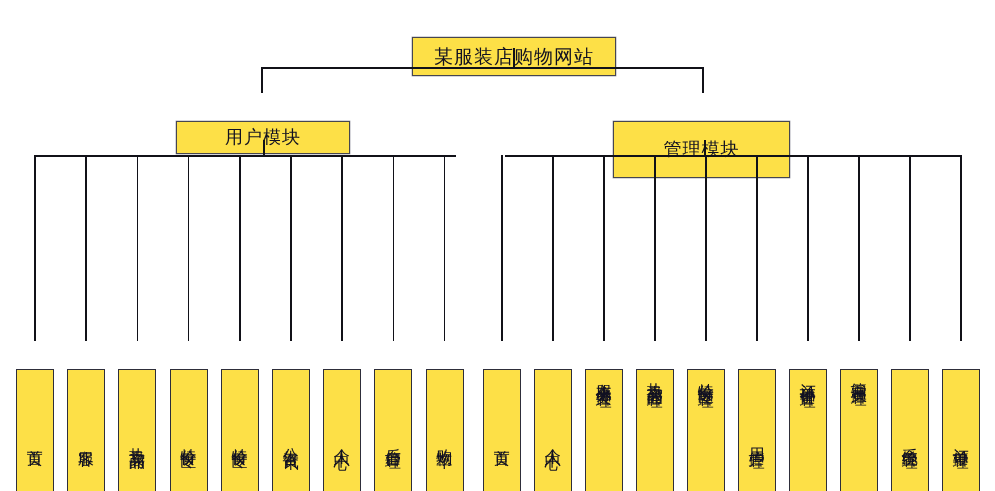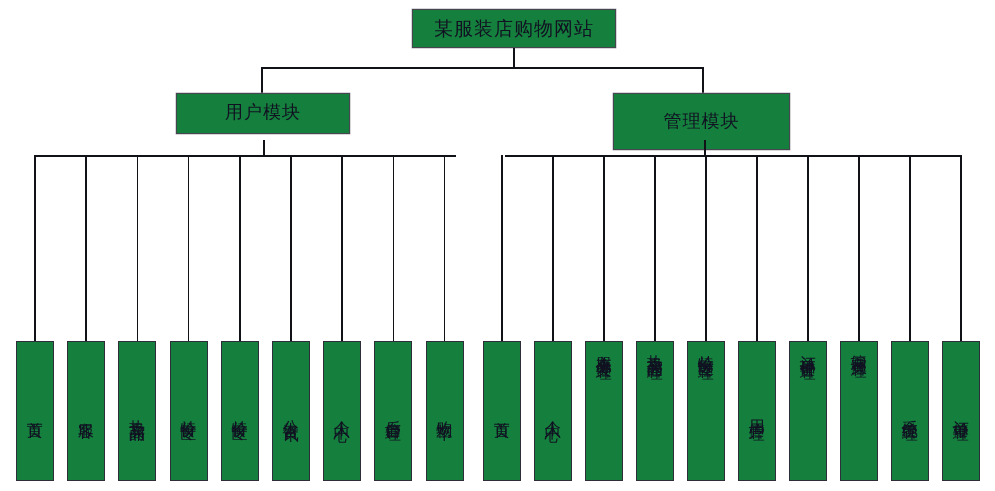--- a/index.html
+++ b/index.html
@@ -9,25 +9,26 @@
     font-family:"DejaVu Sans","Liberation Sans",sans-serif;
     overflow:hidden;
     position:relative;
   }
   #canvas{position:absolute;left:0;top:0;width:995px;height:491px;}
 
   .node{
     position:absolute;
     box-sizing:border-box;
     border:1.4px solid #3b3b4a;
-    background:#15803d;
+    background:#fde047;
     display:flex;
     align-items:center;
     justify-content:center;
     overflow:hidden;
+    margin-top:28px;
   }
   .node.root,.node.module{
     border-color:#46464f;
     box-shadow:0 0 0 0.4px #9a9aa6;
   }
   .node-label{
     color:#111122;
     white-space:nowrap;
     line-height:1.12;
   }
@@ -62,21 +63,21 @@
 
   <div class="node root" style="left:412px;top:9px;width:204px;height:39px;">
     <span class="node-label">某服装店购物网站</span>
   </div>
 
   <div class="line v" style="left:513px;top:48px;height:19px;"></div>
   <div class="line h" style="left:261px;top:67px;width:442px;"></div>
   <div class="line v" style="left:261px;top:67px;height:26px;"></div>
   <div class="line v" style="left:702px;top:67px;height:26px;"></div>
 
-  <div class="node module" style="left:176px;top:93px;width:174px;height:41px;font-family:Liberation Mono, monospace;">
+  <div class="node module" style="left:176px;top:93px;width:174px;height:33px;">
     <span class="node-label">用户模块</span>
   </div>
 
   <div class="node module" style="left:613px;top:93px;width:177px;height:57px;">
     <span class="node-label">管理模块</span>
   </div>
 
   <div class="line v" style="left:263px;top:140px;height:16px;"></div>
   <div class="line v" style="left:704px;top:140px;height:16px;"></div>
 

